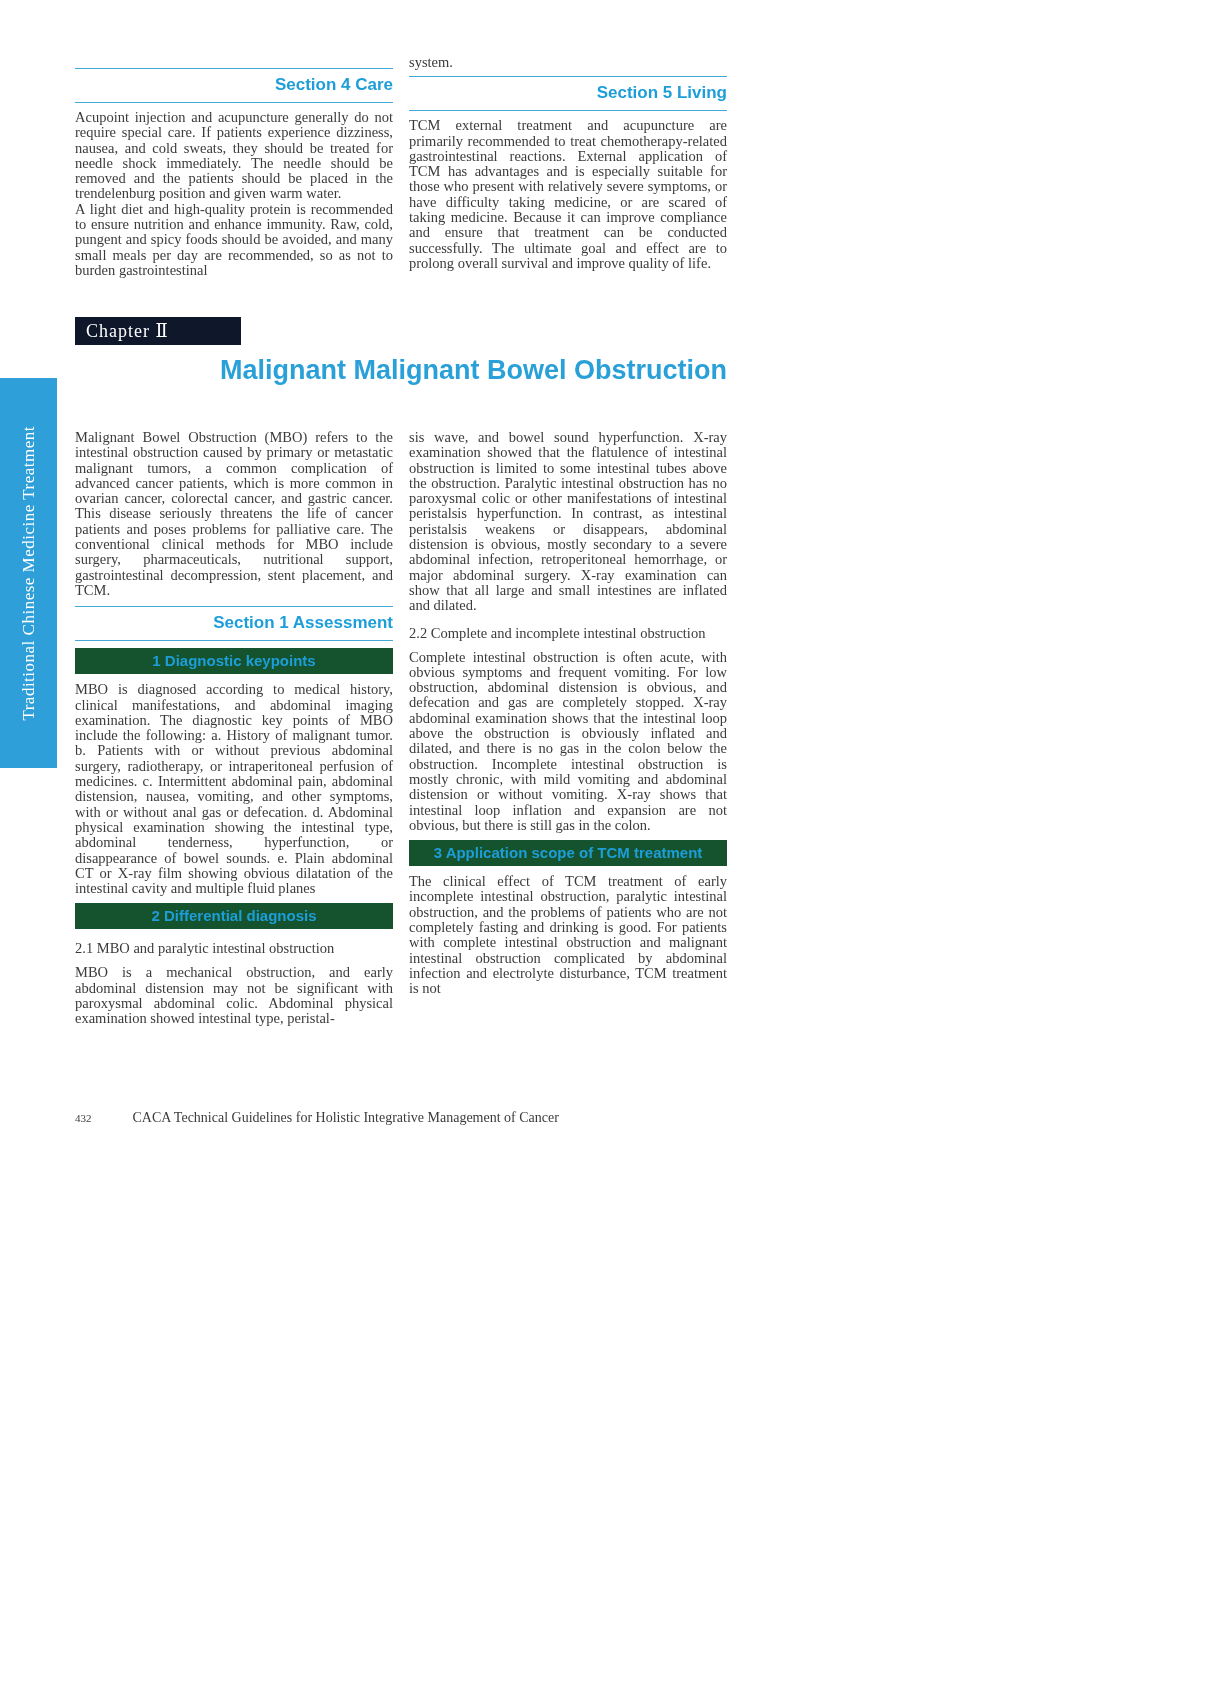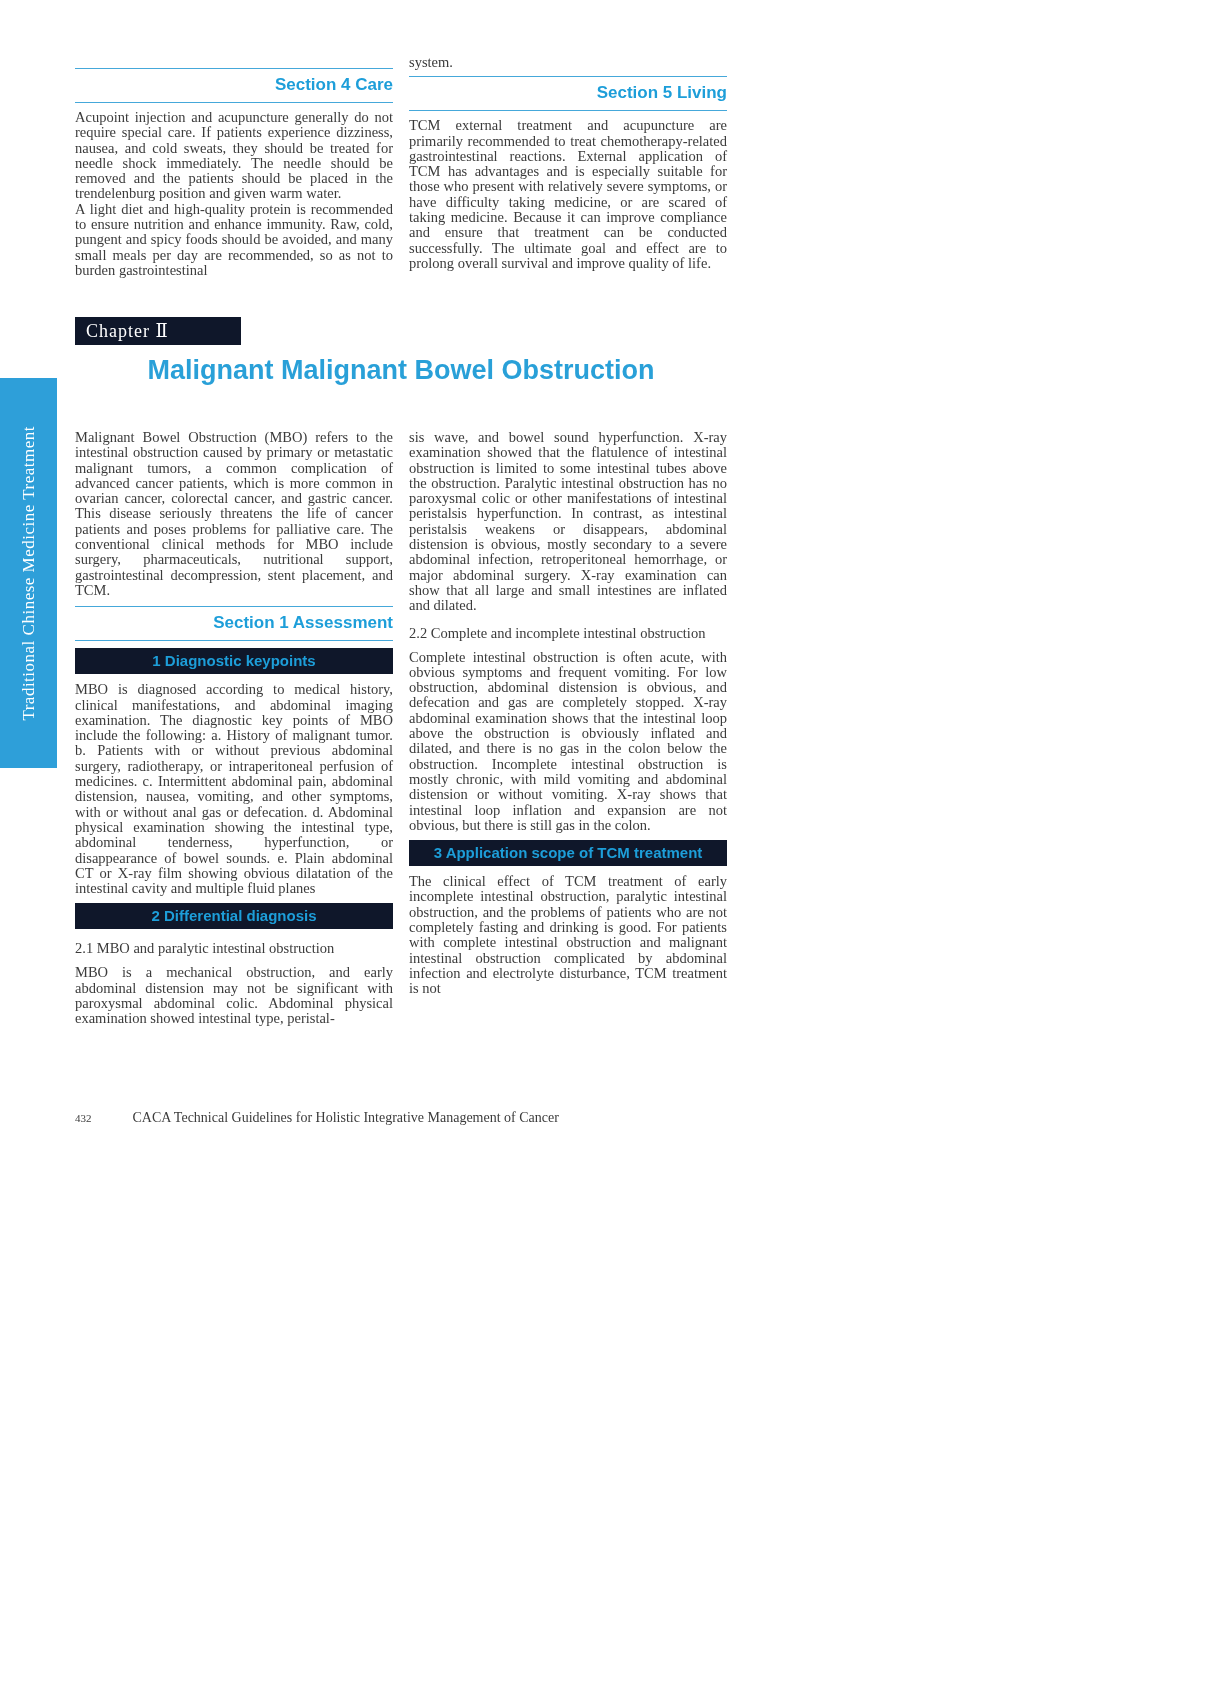--- a/index.html
+++ b/index.html
@@ -32,29 +32,29 @@
   .carryover { font-size:14.5px; line-height:15.3px; margin-bottom:6px; }
 
   
   .chapter-banner {
     position:absolute; left:75px; top:317px; width:166px; height:28px;
     background:#0f172a; color:#ffffff;
     font-family:"Liberation Serif","DejaVu Serif",serif;
     font-size:18px; line-height:28px; padding-left:11px; letter-spacing:1px;
   }
   .chapter-title {
-    position:absolute; left:75px; top:356px; width:652px; text-align:center;
+    position:absolute; left:75px; top:356px; width:652px; text-align:right;
     font-family:"Liberation Sans","DejaVu Sans",sans-serif;
     font-weight:bold; font-size:27px; line-height:29px; color:#29a0d8;
   }
   
   .strip-heading {
     font-family:"Liberation Sans","DejaVu Sans",sans-serif;
     font-weight:bold; font-size:15px; color:#1d9ed9; text-align:center;
-    background:#0f172a; padding:4px 0 5px 0; margin:7px 0 8px 0;
+    background:#14532d; padding:4px 0 5px 0; margin:7px 0 8px 0;
   }
   .sub-num-heading {
     font-size:14.5px; line-height:17px; color:#3b3b3b;
     margin:11px 0 8px 0; text-align:left;
   }
   .gap-s { height:8px; }
 
   
   .sidebar-tab {
     position:absolute; left:0; top:378px; width:57px; height:390px;

